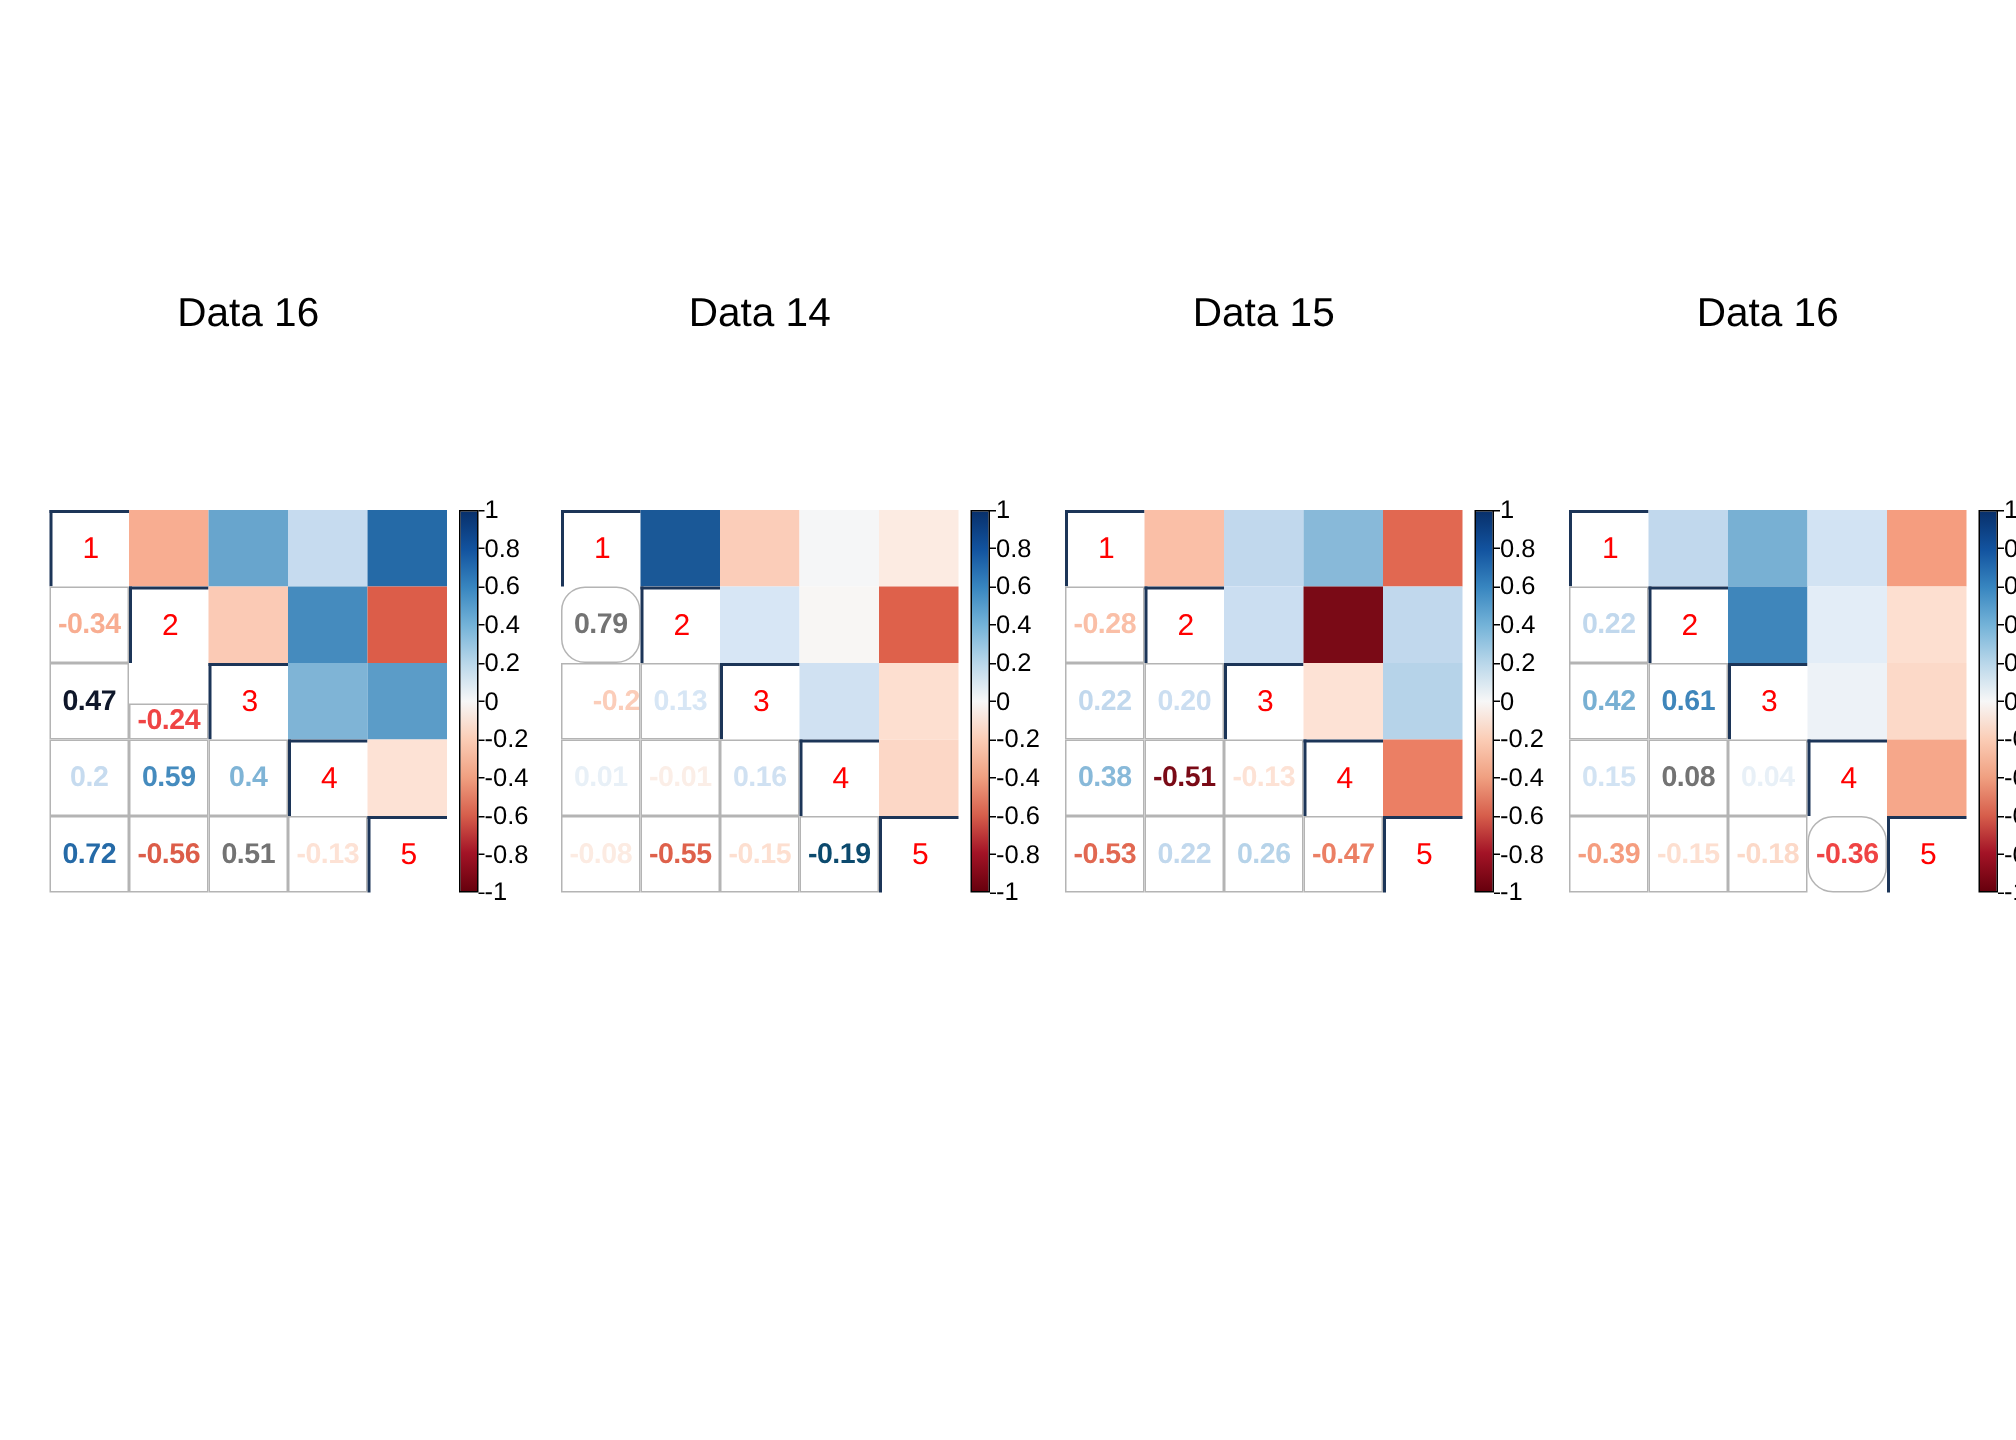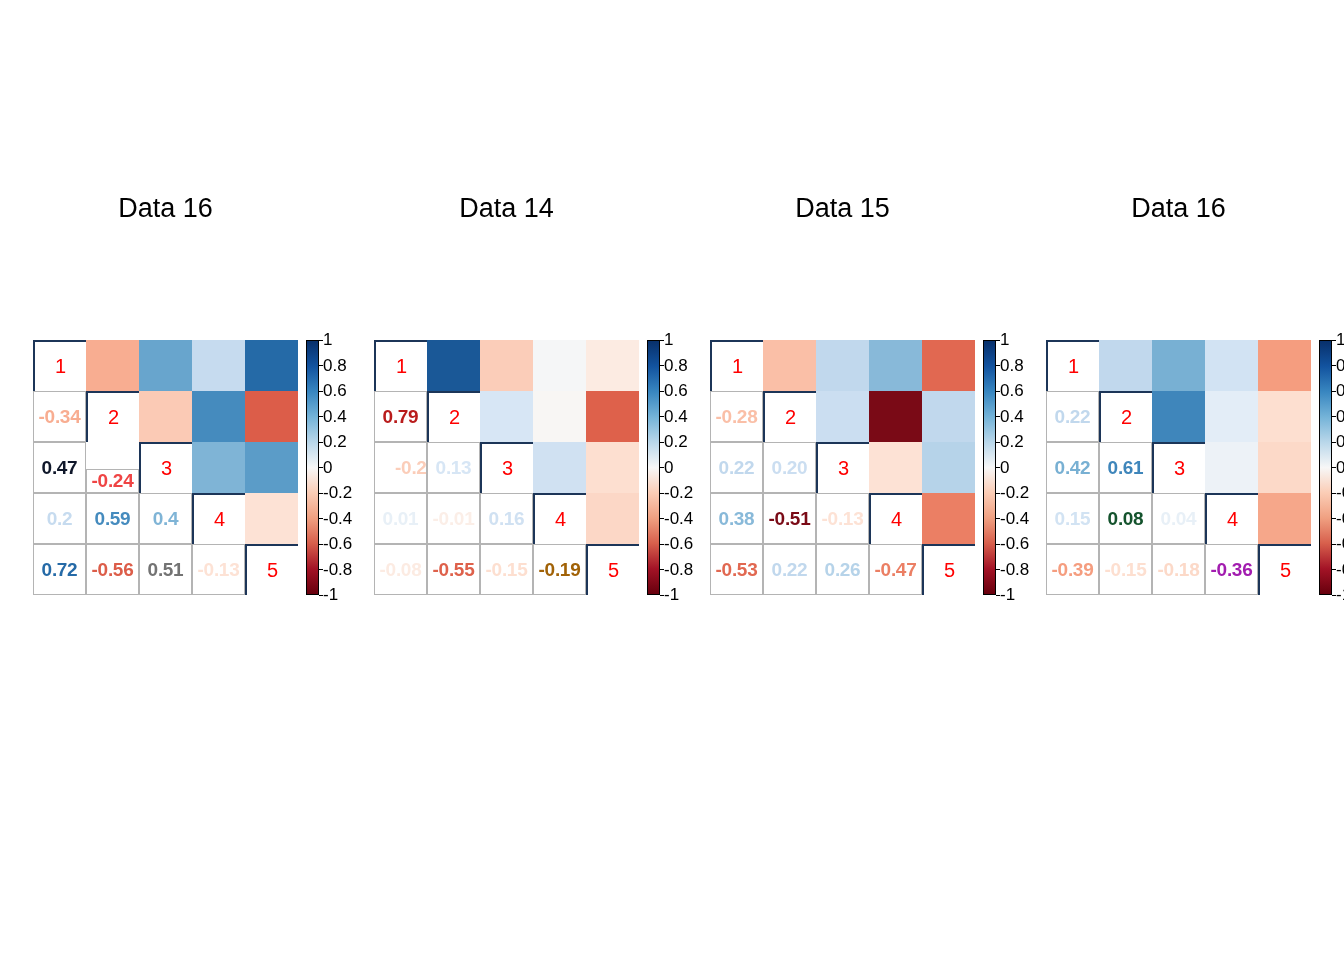--- a/index.html
+++ b/index.html
@@ -186,39 +186,39 @@
       </div>
     </div>
     <div class="panel" style="left: 0px;">
       <div class="panel-title" style="left: 374px;">Data 14</div>
       <div class="matrix" style="left: 374px;">
         <div class="cell diag">1</div>
         <div class="cell upper" style="background: rgb(26, 88, 151);"></div>
         <div class="cell upper" style="background: rgb(251, 205, 185);"></div>
         <div class="cell upper" style="background: rgb(245, 246, 247);"></div>
         <div class="cell upper" style="background: rgb(252, 235, 226);"></div>
-        <div class="cell lower" style="color: #b91c1c;">0.79</div>
+        <div class="cell lower" style="color: #737373; border-radius: 16px;">0.79</div>
         <div class="cell diag">2</div>
         <div class="cell upper" style="background: rgb(215, 230, 245);"></div>
         <div class="cell upper" style="background: rgb(248, 246, 244);"></div>
         <div class="cell upper" style="background: rgb(222, 97, 75);"></div>
         <div class="cell lower" style="color: rgb(251, 205, 185); padding-left: 31px;">-0.23</div>
         <div class="cell lower" style="color: rgb(215, 230, 245);">0.13</div>
         <div class="cell diag">3</div>
         <div class="cell upper" style="background: rgb(208, 225, 242);"></div>
         <div class="cell upper" style="background: rgb(253, 223, 208);"></div>
         <div class="cell lower" style="color: rgb(232, 240, 247);">0.01</div>
         <div class="cell lower" style="color: rgb(251, 238, 231);">-0.01</div>
         <div class="cell lower" style="color: rgb(208, 225, 242);">0.16</div>
         <div class="cell diag">4</div>
         <div class="cell upper" style="background: rgb(252, 215, 198);"></div>
         <div class="cell lower" style="color: rgb(252, 235, 226);">-0.08</div>
         <div class="cell lower" style="color: rgb(222, 97, 75);">-0.55</div>
         <div class="cell lower" style="color: rgb(253, 223, 208);">-0.15</div>
-        <div class="cell lower" style="color: #a16207;">-0.19</div>
+        <div class="cell lower" style="color: #0c4a6e;">-0.19</div>
         <div class="cell diag">5</div>
       </div>
       <div class="cbar" style="left: 647px;"></div>
       <div class="cbar-ticks" style="left: 660px;">
         <div class="tick-wrap" style="top: 0px; transform: translateY(-50%);">
           <span style="display: inline-block; width: 4px; border-top: 1px solid rgb(0, 0, 0);"></span>
           <span style="font-size: 17px; margin-left: 0px; color: rgb(0, 0, 0);">1</span>
         </div>
         <div class="tick-wrap" style="top: 25.5px; transform: translateY(-50%);">
           <span style="display: inline-block; width: 4px; border-top: 1px solid rgb(0, 0, 0);"></span>
@@ -351,28 +351,28 @@
         <div class="cell diag">2</div>
         <div class="cell upper" style="background: rgb(63, 134, 187);"></div>
         <div class="cell upper" style="background: rgb(227, 237, 247);"></div>
         <div class="cell upper" style="background: rgb(253, 223, 208);"></div>
         <div class="cell lower" style="color: rgb(120, 176, 211);">0.42</div>
         <div class="cell lower" style="color: rgb(63, 134, 187);">0.61</div>
         <div class="cell diag">3</div>
         <div class="cell upper" style="background: rgb(237, 242, 247);"></div>
         <div class="cell upper" style="background: rgb(252, 217, 200);"></div>
         <div class="cell lower" style="color: rgb(210, 227, 243);">0.15</div>
-        <div class="cell lower" style="color: #14532d;">0.08</div>
+        <div class="cell lower" style="color: #737373;">0.08</div>
         <div class="cell lower" style="color: rgb(232, 240, 247);">0.04</div>
         <div class="cell diag">4</div>
         <div class="cell upper" style="background: rgb(246, 167, 138);"></div>
         <div class="cell lower" style="color: rgb(245, 157, 127);">-0.39</div>
         <div class="cell lower" style="color: rgb(253, 223, 208);">-0.15</div>
         <div class="cell lower" style="color: rgb(252, 217, 200);">-0.18</div>
-        <div class="cell lower" style="color: #a21caf;">-0.36</div>
+        <div class="cell lower" style="color: #ef4444; border-radius: 17px;">-0.36</div>
         <div class="cell diag">5</div>
       </div>
       <div class="cbar" style="left: 1319px;"></div>
       <div class="cbar-ticks" style="left: 1332px;">
         <div class="tick-wrap" style="top: 0px; transform: translateY(-50%);">
           <span style="display: inline-block; width: 4px; border-top: 1px solid rgb(0, 0, 0);"></span>
           <span style="font-size: 17px; margin-left: 0px; color: rgb(0, 0, 0);">1</span>
         </div>
         <div class="tick-wrap" style="top: 25.5px; transform: translateY(-50%);">
           <span style="display: inline-block; width: 4px; border-top: 1px solid rgb(0, 0, 0);"></span>

